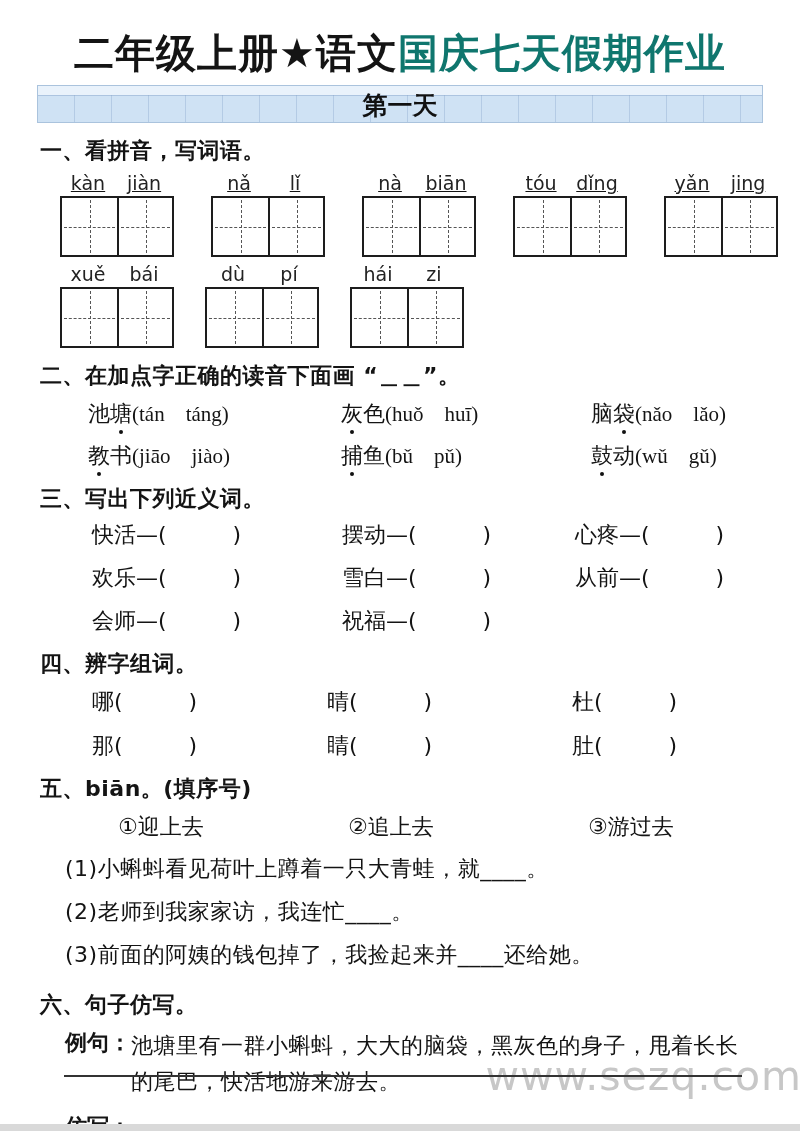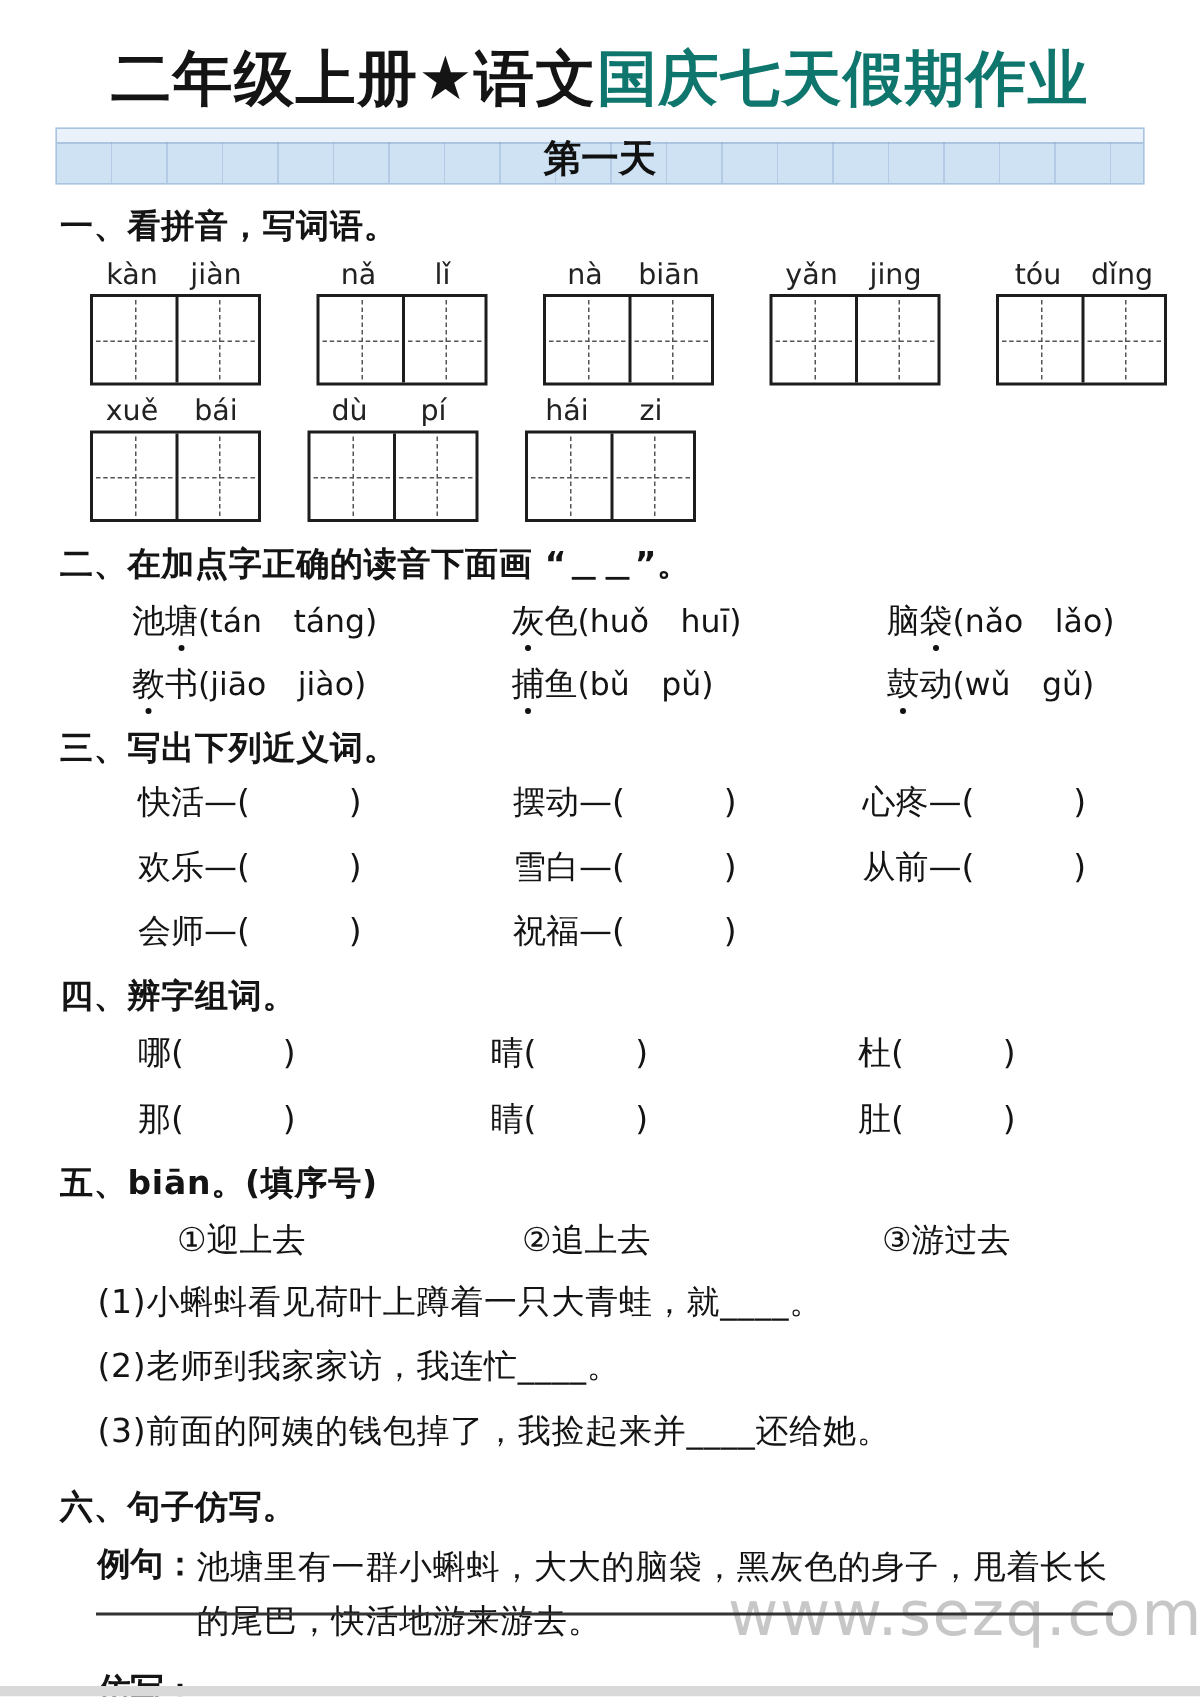--- a/index.html
+++ b/index.html
@@ -21,40 +21,40 @@
       repeating-linear-gradient(90deg, rgba(130,160,200,0.0) 0px, rgba(130,160,200,0.0) 36px, rgba(130,160,200,0.35) 36px, rgba(130,160,200,0.35) 37px);
     border:1px solid #aac3dd;
     display:flex; align-items:flex-end; justify-content:center;
   }
   .banner .day { font-size:25px; font-weight:bold; color:#111; padding-top:6px; }
   .content { padding:0 40px; }
   .sec-header { font-size:22px; font-weight:bold; margin-top:13px; letter-spacing:0.5px; }
 
   
   .pinyin-row { display:flex; padding-left:20px; margin-top:6px; }
-  .pinyin-row.r1 { gap:37px; }
+  .pinyin-row.r1 { gap:37px;text-decoration:underline; }
   .pinyin-row.r2 { gap:31px; }
   .pgroup { display:flex; flex-direction:column; }
   .plabel { display:flex; margin-bottom:2px; }
   .plabel span { width:56px; text-align:center; font-size:19px; color:#222; }
   .tzg { display:flex; border:2px solid #1d1d1d; background:#fff; }
   .tzg .cell { width:55px; height:57px; position:relative; }
   .tzg .cell + .cell { border-left:2px solid #1d1d1d; }
   .tzg .cell::before {
     content:""; position:absolute; left:50%; top:2px; bottom:2px;
     border-left:1px dashed #555;
   }
   .tzg .cell::after {
     content:""; position:absolute; top:50%; left:2px; right:2px;
     border-top:1px dashed #555;
   }
 
   
   .s2-grid { display:grid; grid-template-columns:253px 250px 1fr; padding-left:48px; margin-top:8px; row-gap:12px; }
-  .s2item { font-size:22px; white-space:nowrap; }
+  .s2item { font-size:22px; white-space:nowrap;font-family:Liberation Serif, serif; }
   .cjk { position:relative; display:inline-block; }
   .cjk.dot::after {
     content:""; position:absolute; left:50%; transform:translateX(-50%);
     bottom:-5px; width:4px; height:4px; border-radius:50%; background:#111;
   }
   .reading { font-size:21px; }
 
   
   .s3-grid { display:grid; grid-template-columns:250px 233px 1fr; padding-left:52px; margin-top:6px; row-gap:13px; }
   .s4-grid { display:grid; grid-template-columns:235px 245px 1fr; padding-left:52px; margin-top:8px; row-gap:14px; }
@@ -124,32 +124,32 @@
           <span>nà</span>
           <span>biān</span>
         </div>
       <div class="tzg">
           <div class="cell"></div>
           <div class="cell"></div>
         </div>
     </div>
     <div class="pgroup">
       <div class="plabel">
+          <span>tóu</span>
+          <span>dǐng</span>
+        </div>
+      <div class="tzg">
+          <div class="cell"></div>
+          <div class="cell"></div>
+        </div>
+    </div>
+    <div class="pgroup">
+      <div class="plabel">
           <span>yǎn</span>
           <span>jing</span>
-        </div>
-      <div class="tzg">
-          <div class="cell"></div>
-          <div class="cell"></div>
-        </div>
-    </div>
-    <div class="pgroup">
-      <div class="plabel">
-          <span>tóu</span>
-          <span>dǐng</span>
         </div>
       <div class="tzg">
           <div class="cell"></div>
           <div class="cell"></div>
         </div>
     </div>
   </div>
   <div class="pinyin-row r2">
     <div class="pgroup">
       <div class="plabel">

